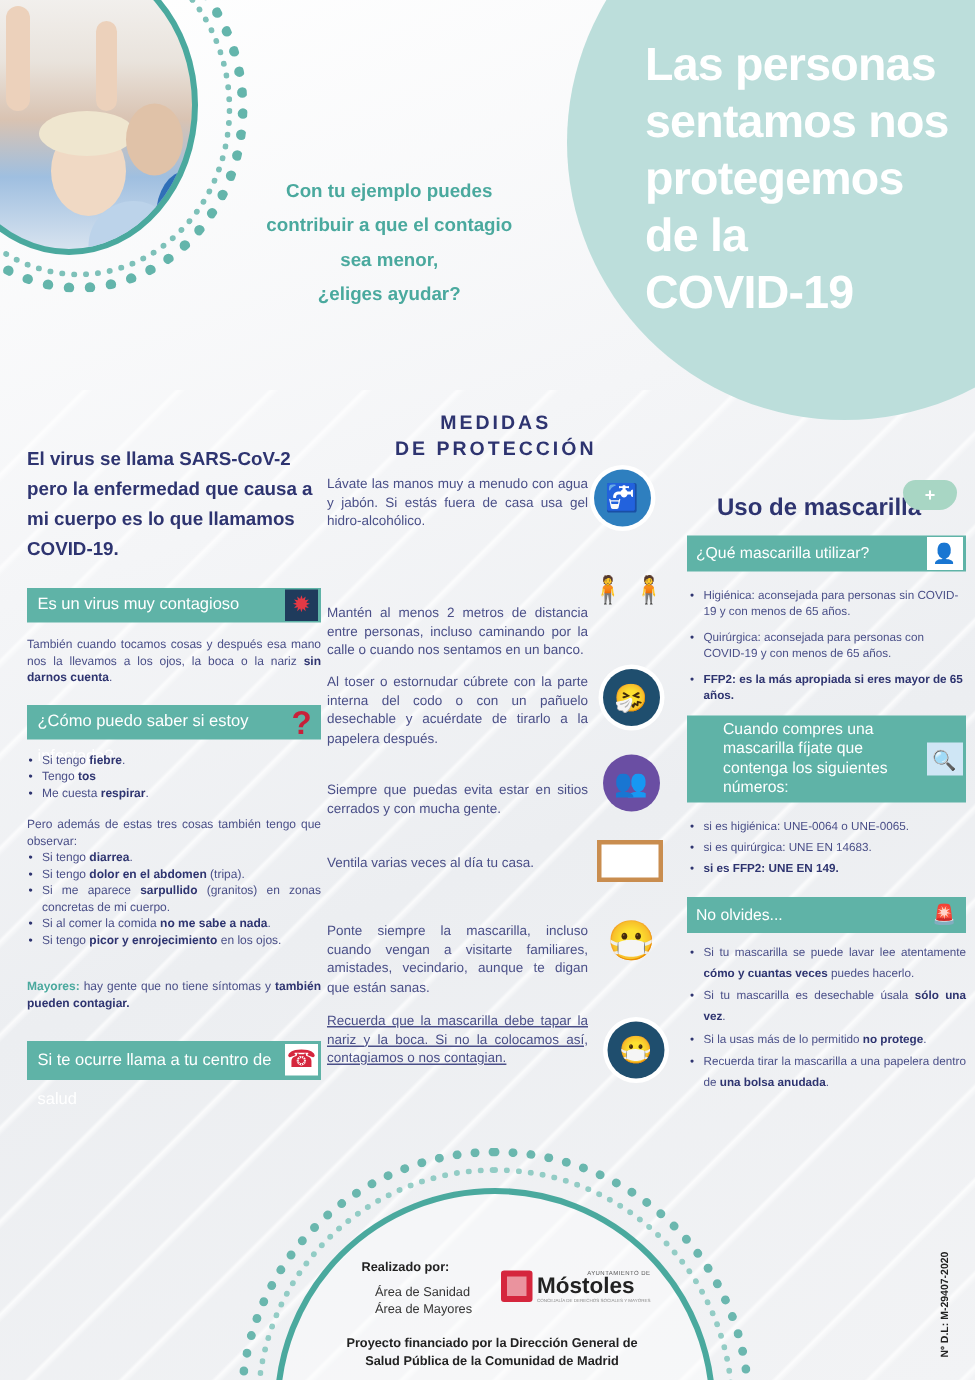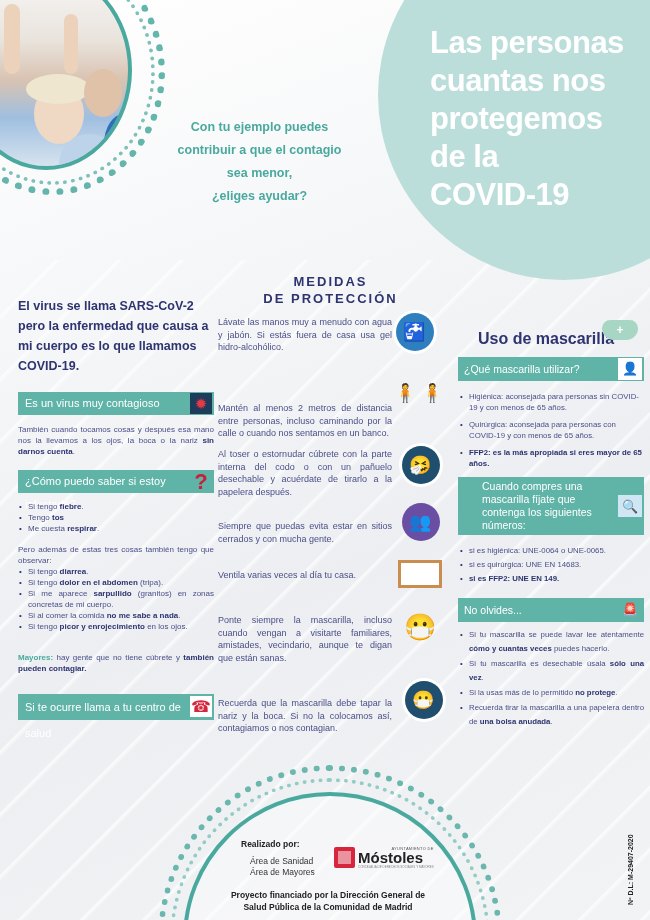--- a/index.html
+++ b/index.html
@@ -111,21 +111,21 @@
   .dl { position: absolute; left: 627px; top: 905px; transform: rotate(-90deg); transform-origin: 0 0; font-size: 7px; font-weight: bold; color: #222; white-space: nowrap; }
 </style>
 </head>
 <body>
 
 <div class="bg-stripes"></div>
 
 <div class="title-circle"></div>
 <div class="title-text">
   <div>Las personas</div>
-  <div>cuantas nos</div>
+  <div>sentamos nos</div>
   <div>protegemos</div>
   <div>de la</div>
   <div>COVID-19</div>
 </div>
 
 <div class="dots-ring"></div>
 <div class="dots-ring2"></div>
 <div class="photo-ring">
   <div class="person" style="left:70px;top:110px;width:50px;height:60px;background:#f0d9c4;"></div>
   <div class="person" style="left:62px;top:100px;width:64px;height:30px;background:#efe6cf;"></div>
@@ -169,21 +169,21 @@
   <div class="small" style="margin-top:10px;">Pero además de estas tres cosas también tengo que observar:</div>
   <ul class="bul" style="margin-top:0;">
     <li><span>Si tengo </span><b>diarrea</b><span>.</span></li>
     <li><span>Si tengo </span><b>dolor en el abdomen</b><span> (tripa).</span></li>
     <li><span>Si me aparece </span><b>sarpullido</b><span> (granitos) en zonas concretas de mi cuerpo.</span></li>
     <li><span>Si al comer la comida </span><b>no me sabe a nada</b><span>.</span></li>
     <li><span>Si tengo </span><b>picor y enrojecimiento</b><span> en los ojos.</span></li>
   </ul>
 
   <div class="small" style="margin-top:20px;">
-    <span class="teal-b">Mayores:</span><span> hay gente que no tiene cúbrete y </span><b>también pueden contagiar.</b>
+    <span class="teal-b">Mayores:</span><span> hay gente que no tiene síntomas y </span><b>también pueden contagiar.</b>
   </div>
 
   <div class="bar" style="margin-top:20px;height:26px;line-height:26px;font-size:11px;">
     <span>Si te ocurre llama a tu centro de salud</span>
     <span class="ic" style="background:#fff;color:#d5263d;font-size:16px;top:2px;">☎</span>
   </div>
 </div>
 
 <div class="col-mid">
   <div class="mid-title">
@@ -205,21 +205,21 @@
 
   <div class="mic" style="left:184px;top:230px;background:#6a4ea3;color:#fff;">👥</div>
   <div class="measure" style="top:247px;">Siempre que puedas evita estar en sitios cerrados y con mucha gente.</div>
 
   <div class="measure" style="top:296px;">Ventila varias veces al día tu casa.</div>
   <div style="position:absolute;left:180px;top:287px;width:44px;height:28px;border:3px solid #c98d4f;background:#fff;"></div>
 
   <div class="measure" style="top:341px;">Ponte siempre la mascarilla, incluso cuando vengan a visitarte familiares, amistades, vecindario, aunque te digan que están sanas.</div>
   <div class="mic" style="left:184px;top:335px;background:transparent;font-size:26px;">😷</div>
 
-  <div class="measure" style="top:424px;">Recuerda que la mascarilla debe tapar la nariz y la boca. Si no la colocamos así, contagiamos o nos contagian.</div>
+  <div class="measure" style="top:401px;text-decoration:underline;">Recuerda que la mascarilla debe tapar la nariz y la boca. Si no la colocamos así, contagiamos o nos contagian.</div>
   <div class="mic" style="left:187px;top:408px;background:#1f4e6e;color:#fff;box-shadow:0 0 0 3px #fff;">😷</div>
 </div>
 
 <div class="col-right">
   <div class="mask-icon">+</div>
   <div class="right-title">Uso de mascarilla</div>
 
   <div class="rbar" style="height:24px;line-height:18px;">
     <span>¿Qué mascarilla utilizar?</span>
     <span class="ic">👤</span>

